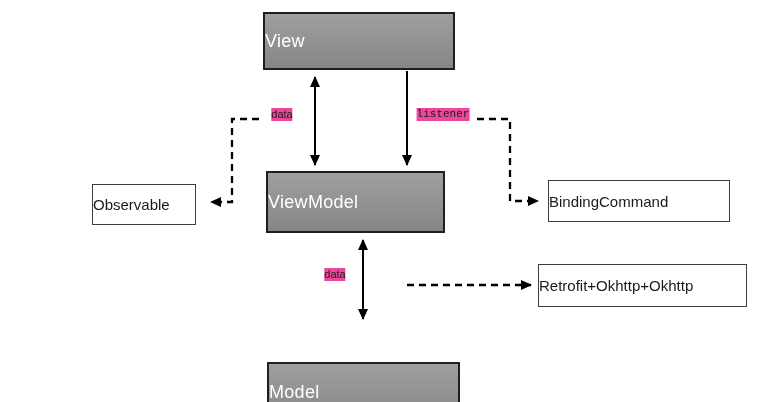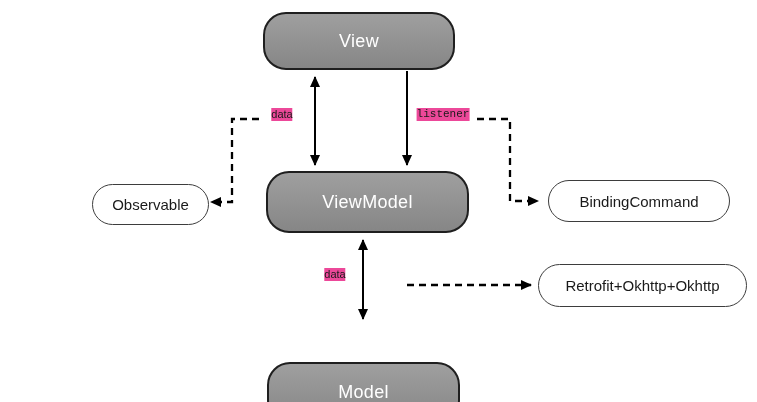--- a/index.html
+++ b/index.html
@@ -12,25 +12,24 @@
     width: 757px;
     height: 402px;
     background: var(--background, #ffffff);
     font-family: "Liberation Sans", sans-serif;
     overflow: hidden;
   }
   .node {
     position: absolute;
     display: flex;
     align-items: center;
-    justify-content: center;
+    justify-content: flex-start;
     box-sizing: border-box;
     text-align: center;
     white-space: nowrap;
-    border-radius: 23px;
   }
   .node-gray {
     background: linear-gradient(180deg, var(--node-fill-top, #9f9f9f) 0%, var(--node-fill-bottom, #868686) 100%);
     border: 2px solid var(--node-border, #1f1f1f);
     color: #ffffff;
     font-size: 18px;
     letter-spacing: 0.3px;
   }
   .node-plain {
     background: #ffffff;
@@ -89,29 +88,29 @@
 
     <path class="dashed" d="M 477 119 L 510 119 L 510 201 L 538 201" marker-end="url(#arrow)"></path>
 
     <path class="dashed" d="M 407 285 L 531 285" marker-end="url(#arrow)"></path>
   </svg>
 
   <div class="node node-gray" style="left:263px; top:12px; width:192px; height:58px;">
     <span>View</span>
   </div>
 
-  <div class="node node-gray" style="left:266px; top:171px; width:203px; height:62px;">
+  <div class="node node-gray" style="left:266px; top:171px; width:179px; height:62px;">
     <span>ViewModel</span>
   </div>
 
   <div class="node node-gray" style="left:267px; top:326px; width:193px; height:61px;margin-top:36px;">
     <span>Model</span>
   </div>
 
-  <div class="node node-plain" style="left:92px; top:184px; width:117px; height:41px;">
+  <div class="node node-plain" style="left:92px; top:184px; width:104px; height:41px;">
     <span>Observable</span>
   </div>
 
   <div class="node node-plain" style="left:548px; top:180px; width:182px; height:42px;">
     <span>BindingCommand</span>
   </div>
 
   <div class="node node-plain" style="left:538px; top:264px; width:209px; height:43px;">
     <span>Retrofit+Okhttp+Okhttp</span>
   </div>

